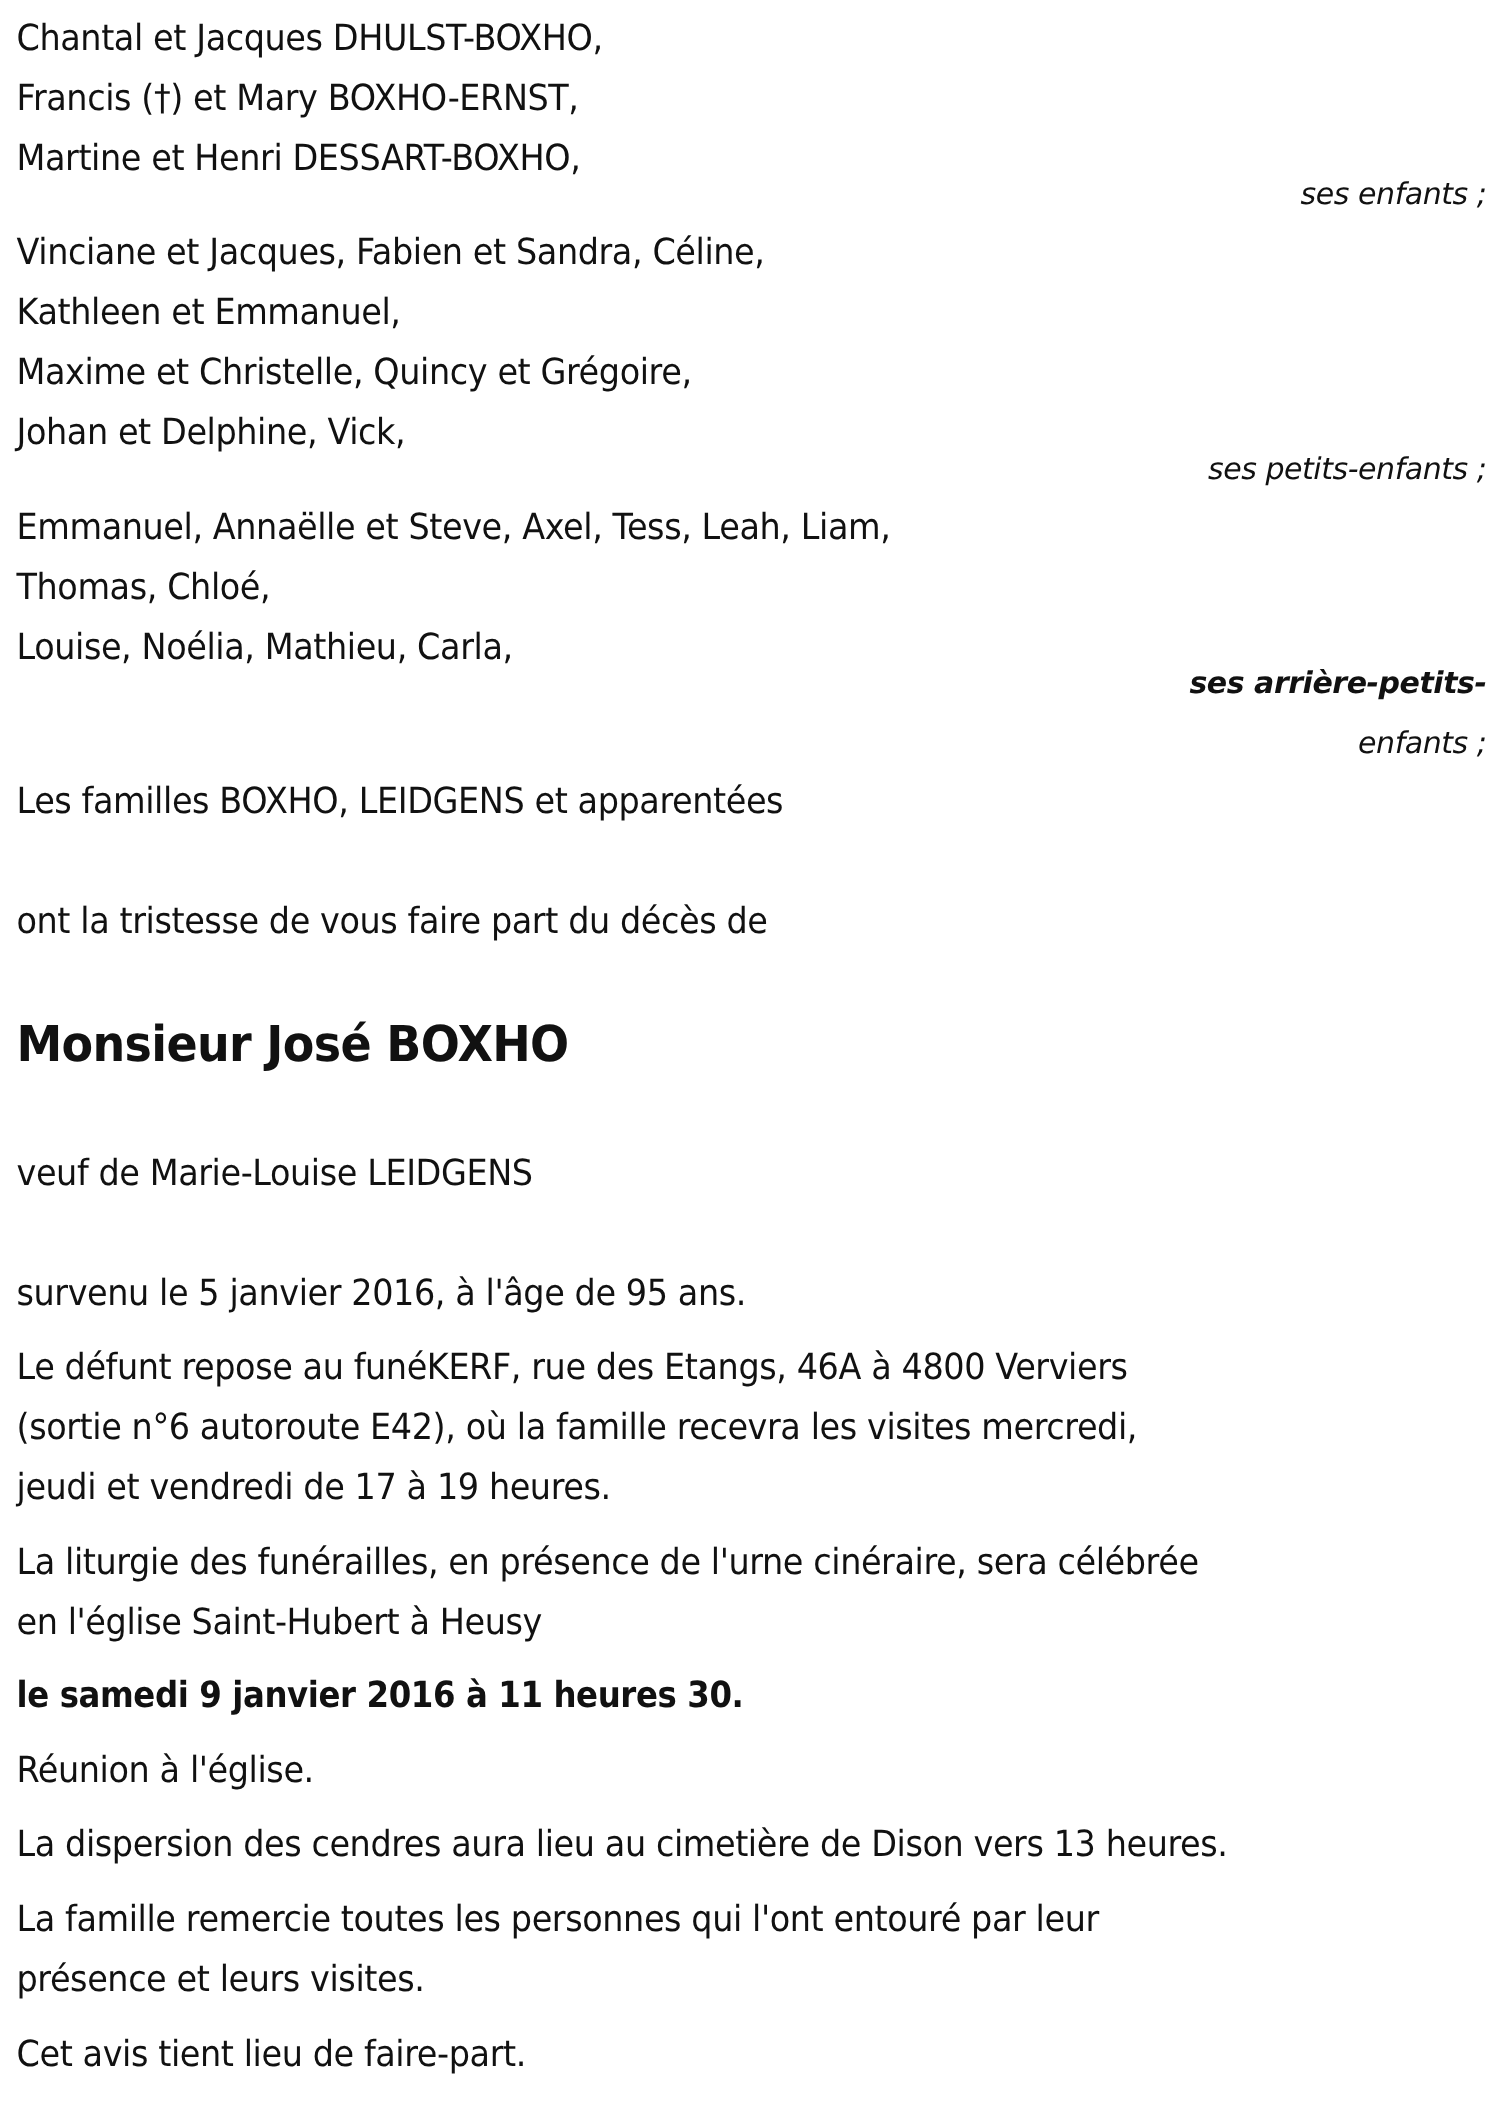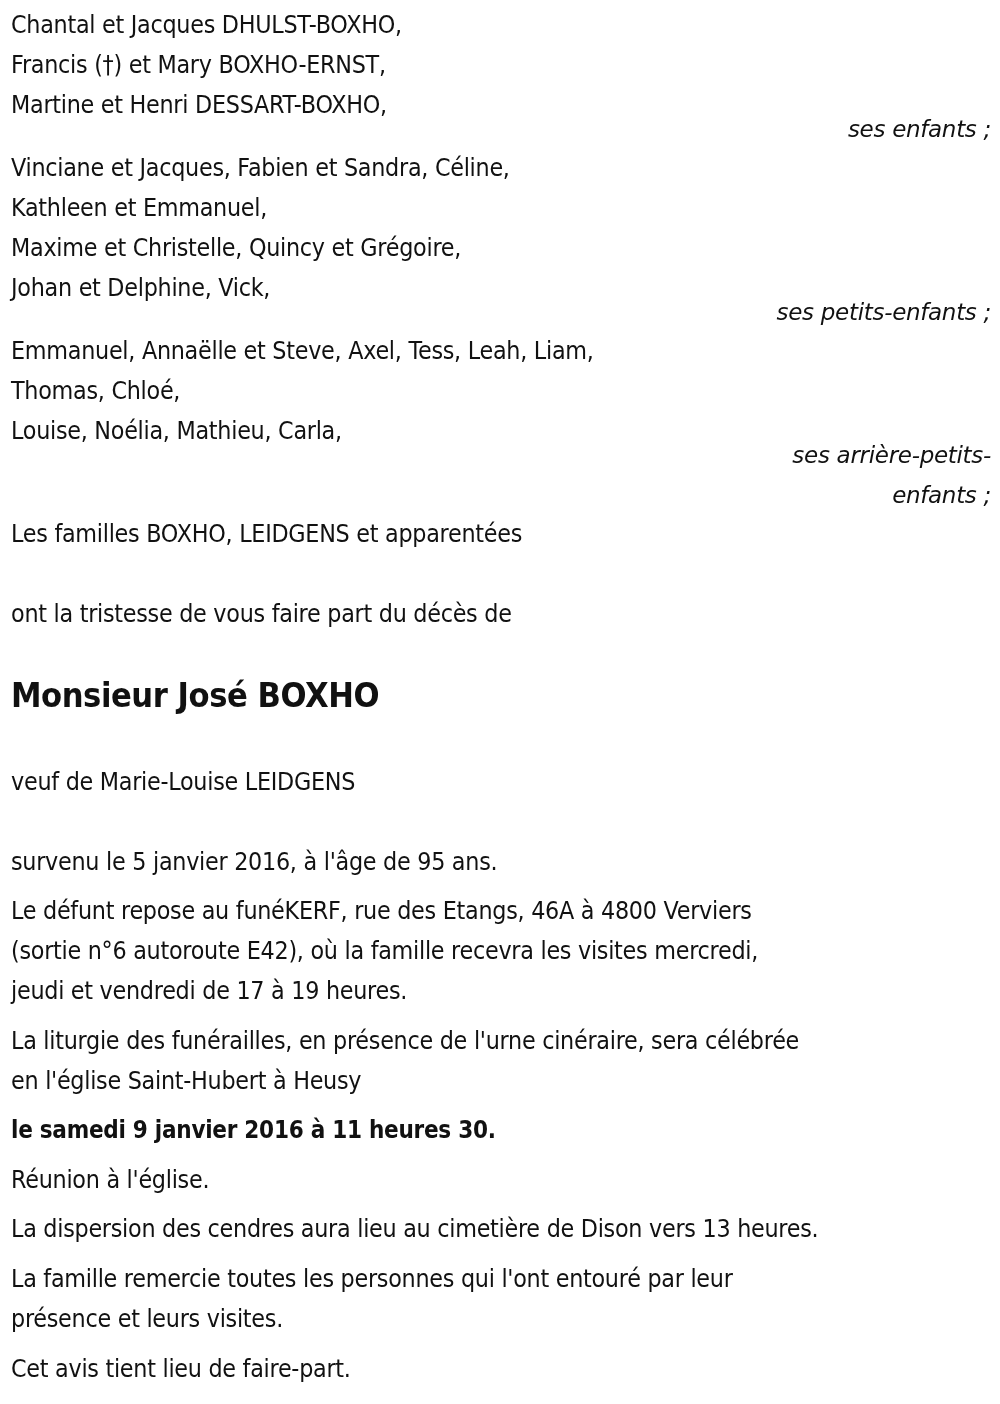--- a/index.html
+++ b/index.html
@@ -11,21 +11,21 @@
     }
     .page { position: absolute; left: 11px; top: 0; width: 980px; }
     .line {
       position: absolute; left: 0;
       font-size: 24px; line-height: 30px; white-space: nowrap;
       transform-origin: left center;
       letter-spacing: -0.3px;
     }
     .label {
       position: absolute; right: 0;
-      font-size: 23px; line-height: 30px; font-style: italic;
+      font-size: 20px; line-height: 30px; font-style: italic;
       white-space: nowrap; text-align: center;
       letter-spacing: -0.3px;
     }
     .title {
       position: absolute; left: 0;
       font-size: 33px; line-height: 40px; font-weight: bold;
       white-space: nowrap; letter-spacing: -0.5px;
     }
     .bold { font-weight: bold; }
   </style>
@@ -41,21 +41,21 @@
 
   <div class="line" style="top:153px; transform:scaleX(0.93);">Vinciane et Jacques, Fabien et Sandra, Céline,</div>
   <div class="line" style="top:193px; transform:scaleX(0.93);">Kathleen et Emmanuel,</div>
   <div class="line" style="top:233px; transform:scaleX(0.93);">Maxime et Christelle, Quincy et Grégoire,</div>
   <div class="line" style="top:273px; transform:scaleX(0.93);">Johan et Delphine, Vick,</div>
   <div class="label" style="top:297px;">ses petits-enfants ;</div>
 
   <div class="line" style="top:336px; transform:scaleX(0.93);">Emmanuel, Annaëlle et Steve, Axel, Tess, Leah, Liam,</div>
   <div class="line" style="top:376px; transform:scaleX(0.93);">Thomas, Chloé,</div>
   <div class="line" style="top:416px; transform:scaleX(0.93);">Louise, Noélia, Mathieu, Carla,</div>
-  <div class="label" style="top:440px;">ses arrière-petits-</div>
+  <div class="label" style="top:440px;font-weight:bold;">ses arrière-petits-</div>
   <div class="label" style="top:480px;font-style:italic;">enfants ;</div>
 
   <div class="line" style="top:519px; transform:scaleX(0.93);">Les familles BOXHO, LEIDGENS et apparentées</div>
 
   <div class="line" style="top:599px; transform:scaleX(0.93);">ont la tristesse de vous faire part du décès de</div>
 
   <div class="title" style="top:676px; transform:scaleX(0.93); transform-origin:left center;">Monsieur José BOXHO</div>
 
   <div class="line" style="top:767px; transform:scaleX(0.93);">veuf de Marie-Louise LEIDGENS</div>
 

